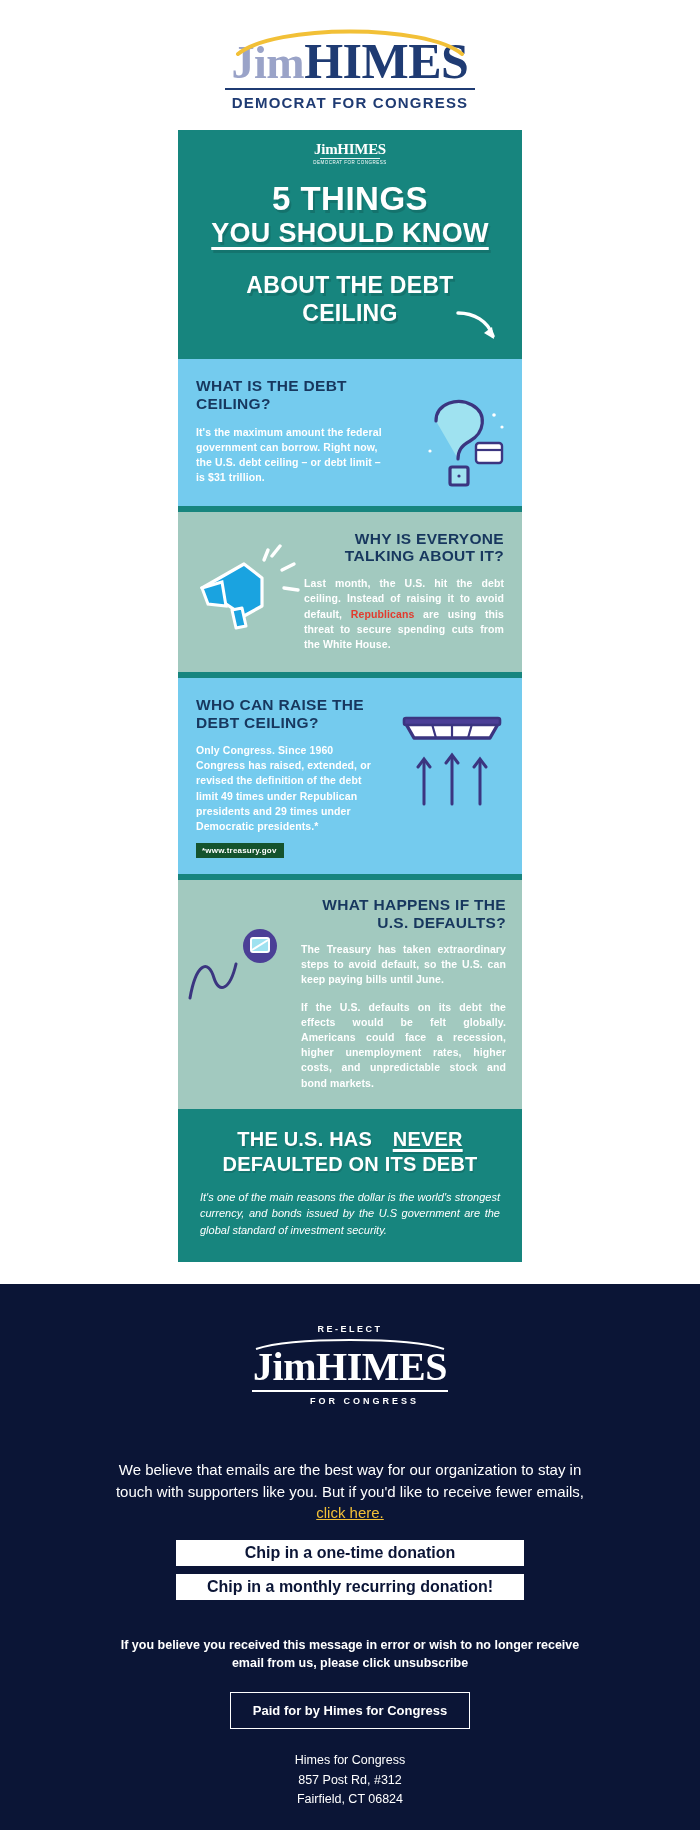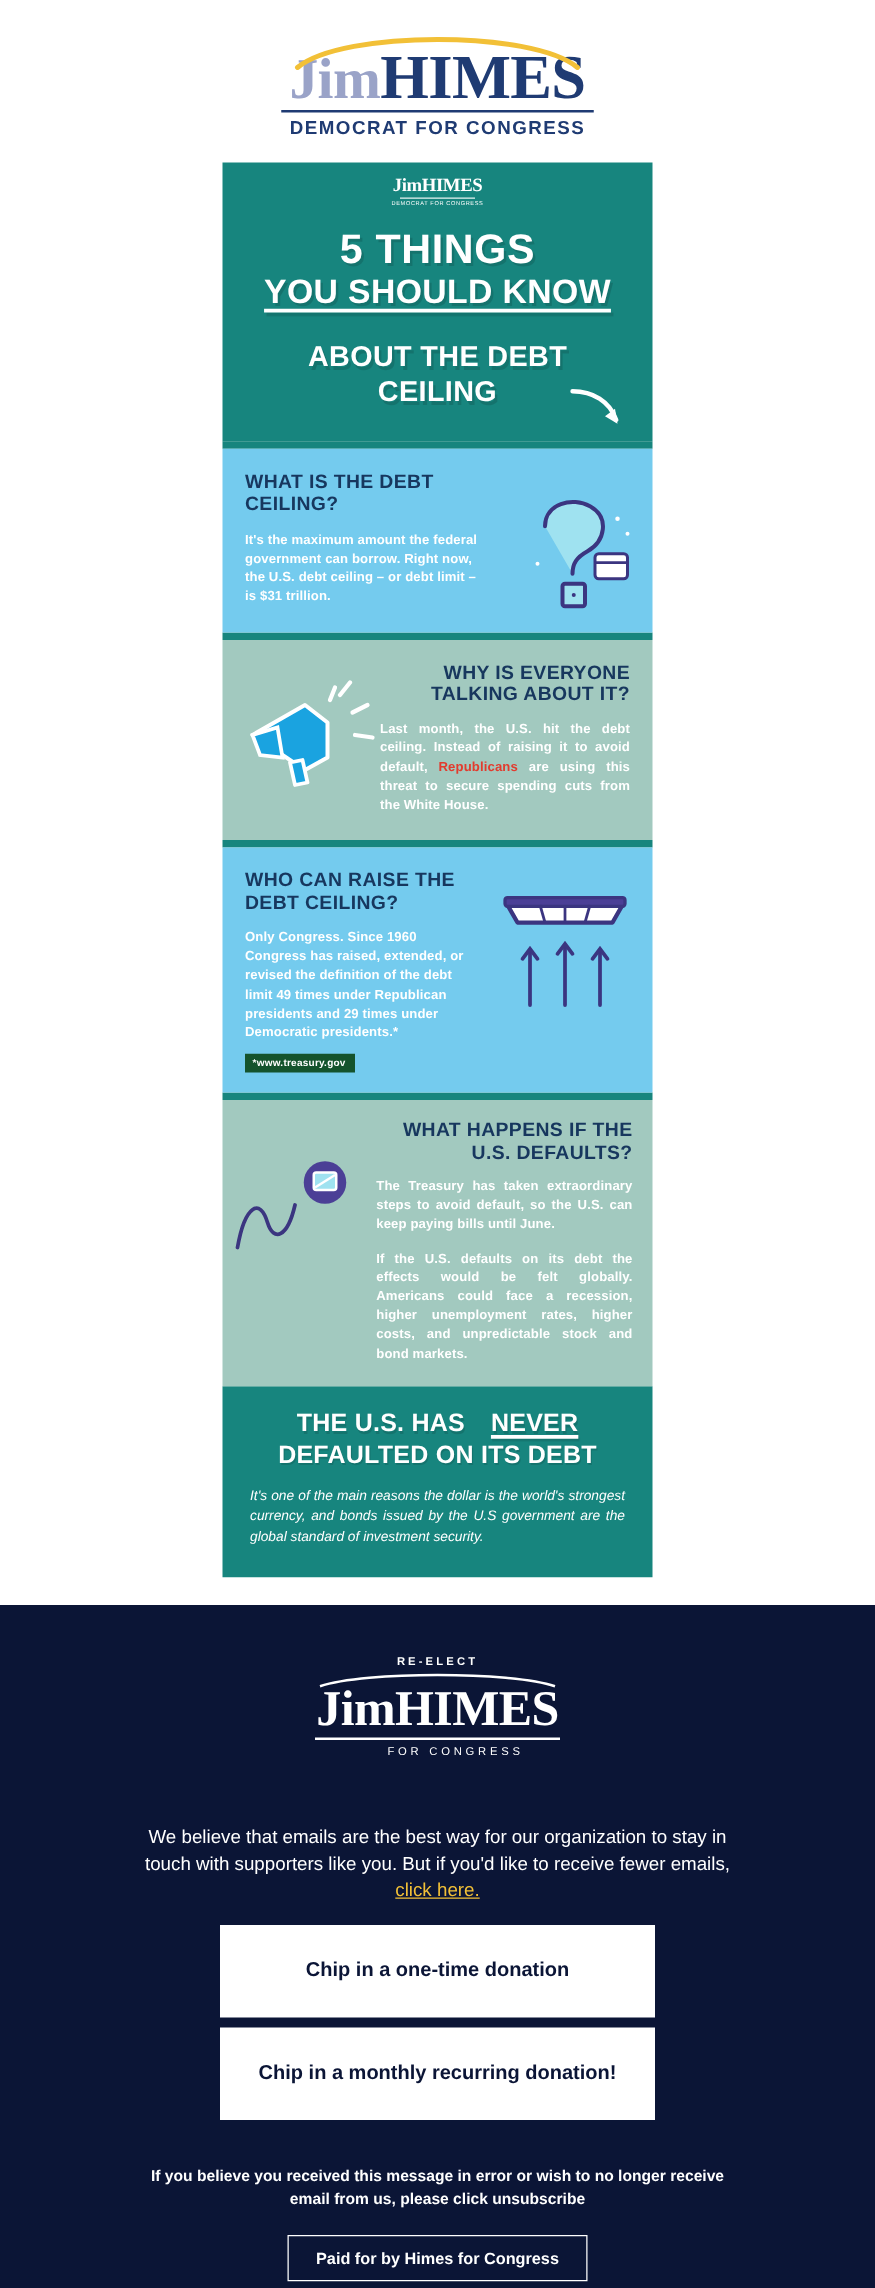--- a/index.html
+++ b/index.html
@@ -163,33 +163,33 @@
     color: #ffffff; font-size: 9px; letter-spacing: 2.5px; font-weight: bold;
     margin-bottom: 1px;
   }
   .f-mark {
     font-family: "Liberation Serif", serif; font-weight: bold;
     color: #ffffff; font-size: 40px; line-height: 1; letter-spacing: -0.5px;
     position: relative; display: inline-block;
   }
   .f-arc { display:block; width: 196px; height: 16px; margin: 0 auto -4px auto; }
   .f-rule { width: 196px; height: 1.5px; background: #ffffff; margin: 3px auto 4px auto; }
-  .f-sub { color: #ffffff; font-size: 9px; letter-spacing: 3px; font-weight: normal; padding-left: 29px; }
+  .f-sub { color: #ffffff; font-size: 9px; letter-spacing: 3px; font-weight: bold; padding-left: 29px; }
 
   .f-text {
     color: #ffffff; font-weight: normal; font-size: 15px; line-height: 1.45;
     max-width: 480px; margin: 53px auto 0 auto;
   }
   .f-text a { color: #f2c037; text-decoration: underline; }
 
   .btn {
     display: block; width: 348px; margin: 16px auto 0 auto;
     background: #ffffff; color: #0b1536;
     font-size: 16px; font-weight: bold;
-    padding: 28px 6px; text-align: center;
+    padding: 4px 6px; text-align: center;
     border: none; cursor: pointer;
     font-family: "Liberation Sans", sans-serif;
   }
   .btn-second { margin-top: 8px; }
 
   .f-note {
     color: #ffffff; font-weight: bold; font-size: 12.5px; line-height: 1.45;
     max-width: 470px; margin: 36px auto 0 auto;
   }
   .paidfor {

